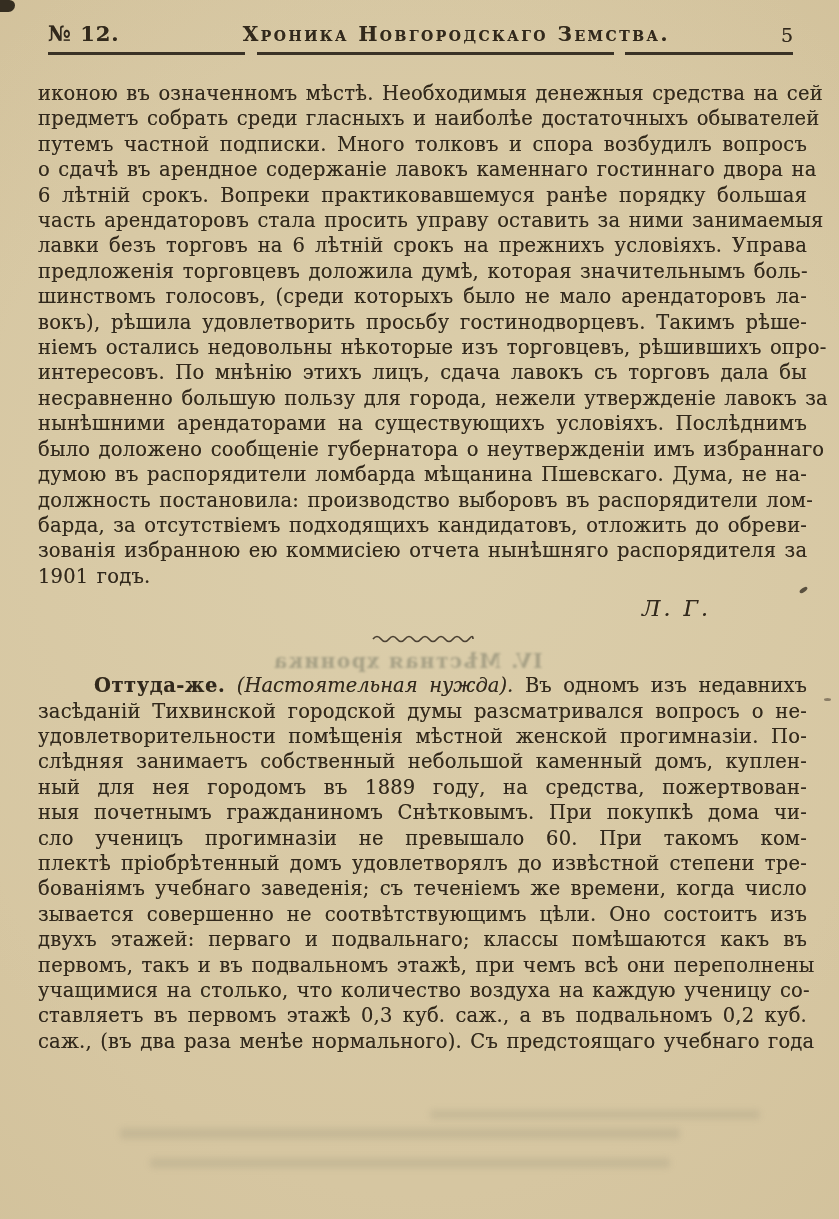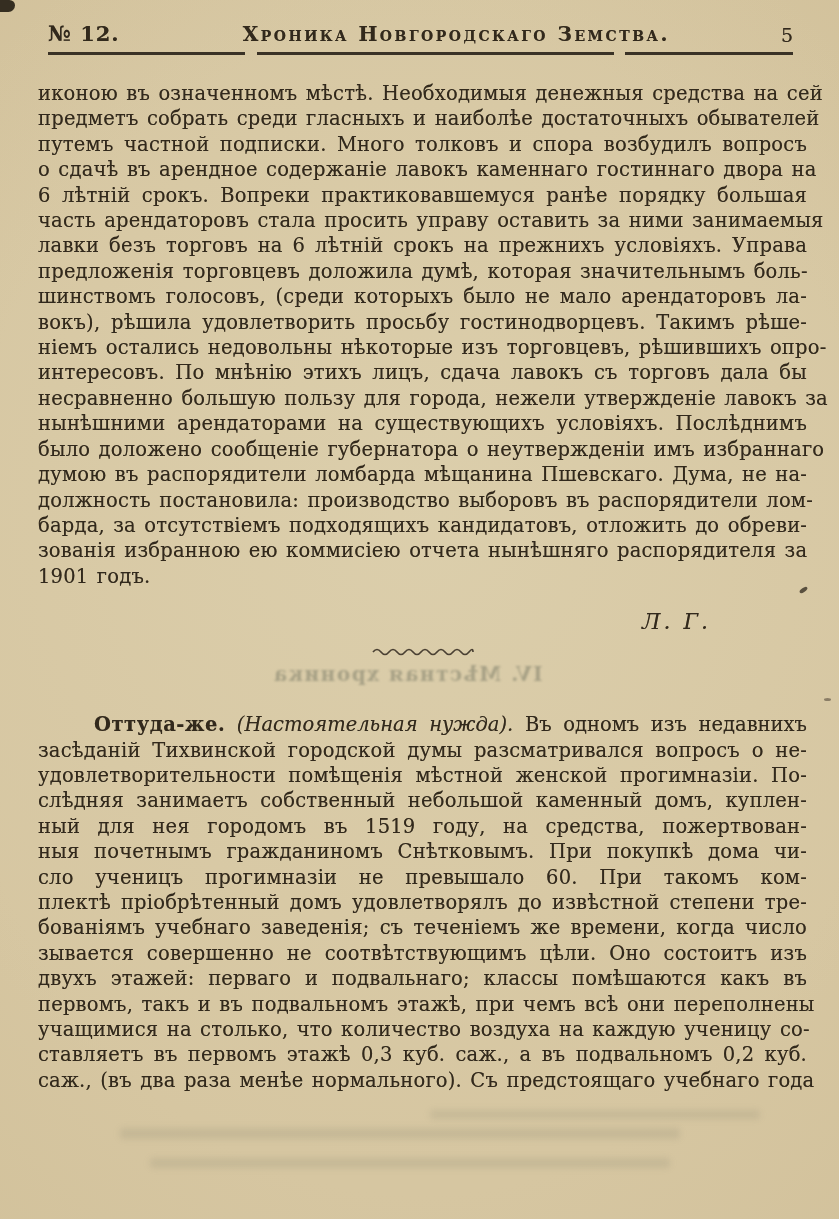--- a/index.html
+++ b/index.html
@@ -42,39 +42,39 @@
   .line{
     line-height:25.4px; white-space:nowrap;
     text-align:justify; text-align-last:justify;
     letter-spacing:.2px; word-spacing:2px;
     text-shadow:0 0 .6px rgba(50,41,28,.5);
   }
   .para-1{ margin-top:26px; }
   .para-1 .line:last-child{ text-align-last:left; }
 
   .signature{
-    margin-top:20px; padding-right:96px;
+    margin-top:7px; padding-right:96px;
     text-align:right; font-style:italic;
     font-size:22px; letter-spacing:3px;
     text-shadow:0 0 .6px rgba(50,41,28,.5);
   }
 
   .divider-wrap{ margin-top:12px; text-align:center; height:10px; }
   .divider-wrap svg{ display:inline-block; vertical-align:top; }
 
   .showthrough{
     margin-top:6px; text-align:center;
     transform:scaleX(-1) translateX(15px);
     font-weight:bold; font-size:20px; letter-spacing:1.5px;
     color:rgba(112,114,96,0.48);
     filter:blur(1.1px);
     user-select:none;
   }
 
-  .para-2{ margin-top:26px; }
+  .para-2{ margin-top:0; }
   .first-line{
     line-height:25.4px;white-space:nowrap;
     padding-left:56px;
     text-align:justify;text-align-last:justify;
     word-spacing:2px;text-shadow:0 0 .6px rgba(50,41,28,.5);
   }
   .lead-bold{ font-weight:bold; letter-spacing:.5px; }
   .lead-italic{ font-style:italic; }
 
   
@@ -142,21 +142,21 @@
     <div class="para para-2">
       <div class="first-line">
         <span class="lead-bold">Оттуда-же.</span>
         <span class="lead-italic">(Настоятельная нужда).</span>
         <span>Въ одномъ изъ недавнихъ</span>
       </div>
       <div>
           <div class="line">засѣданій Тихвинской городской думы разсматривался вопросъ о не-</div>
           <div class="line">удовлетворительности помѣщенія мѣстной женской прогимназіи. По-</div>
           <div class="line">слѣдняя занимаетъ собственный небольшой каменный домъ, куплен-</div>
-          <div class="line">ный для нея городомъ въ 1519 году, на средства, пожертвован-</div>
+          <div class="line">ный для нея городомъ въ 1889 году, на средства, пожертвован-</div>
           <div class="line">ныя почетнымъ гражданиномъ Снѣтковымъ. При покупкѣ дома чи-</div>
           <div class="line">сло ученицъ прогимназіи не превышало 60. При такомъ ком-</div>
           <div class="line">плектѣ пріобрѣтенный домъ удовлетворялъ до извѣстной степени тре-</div>
           <div class="line">бованіямъ учебнаго заведенія; съ теченіемъ же времени, когда число</div>
           <div class="line">зывается совершенно не соотвѣтствующимъ цѣли. Оно состоитъ изъ</div>
           <div class="line">двухъ этажей: перваго и подвальнаго; классы помѣшаются какъ въ</div>
           <div class="line">первомъ, такъ и въ подвальномъ этажѣ, при чемъ всѣ они переполнены</div>
           <div class="line">учащимися на столько, что количество воздуха на каждую ученицу со-</div>
           <div class="line">ставляетъ въ первомъ этажѣ 0,3 куб. саж., а въ подвальномъ 0,2 куб.</div>
           <div class="line">саж., (въ два раза менѣе нормального). Съ предстоящаго учебнаго года</div>

